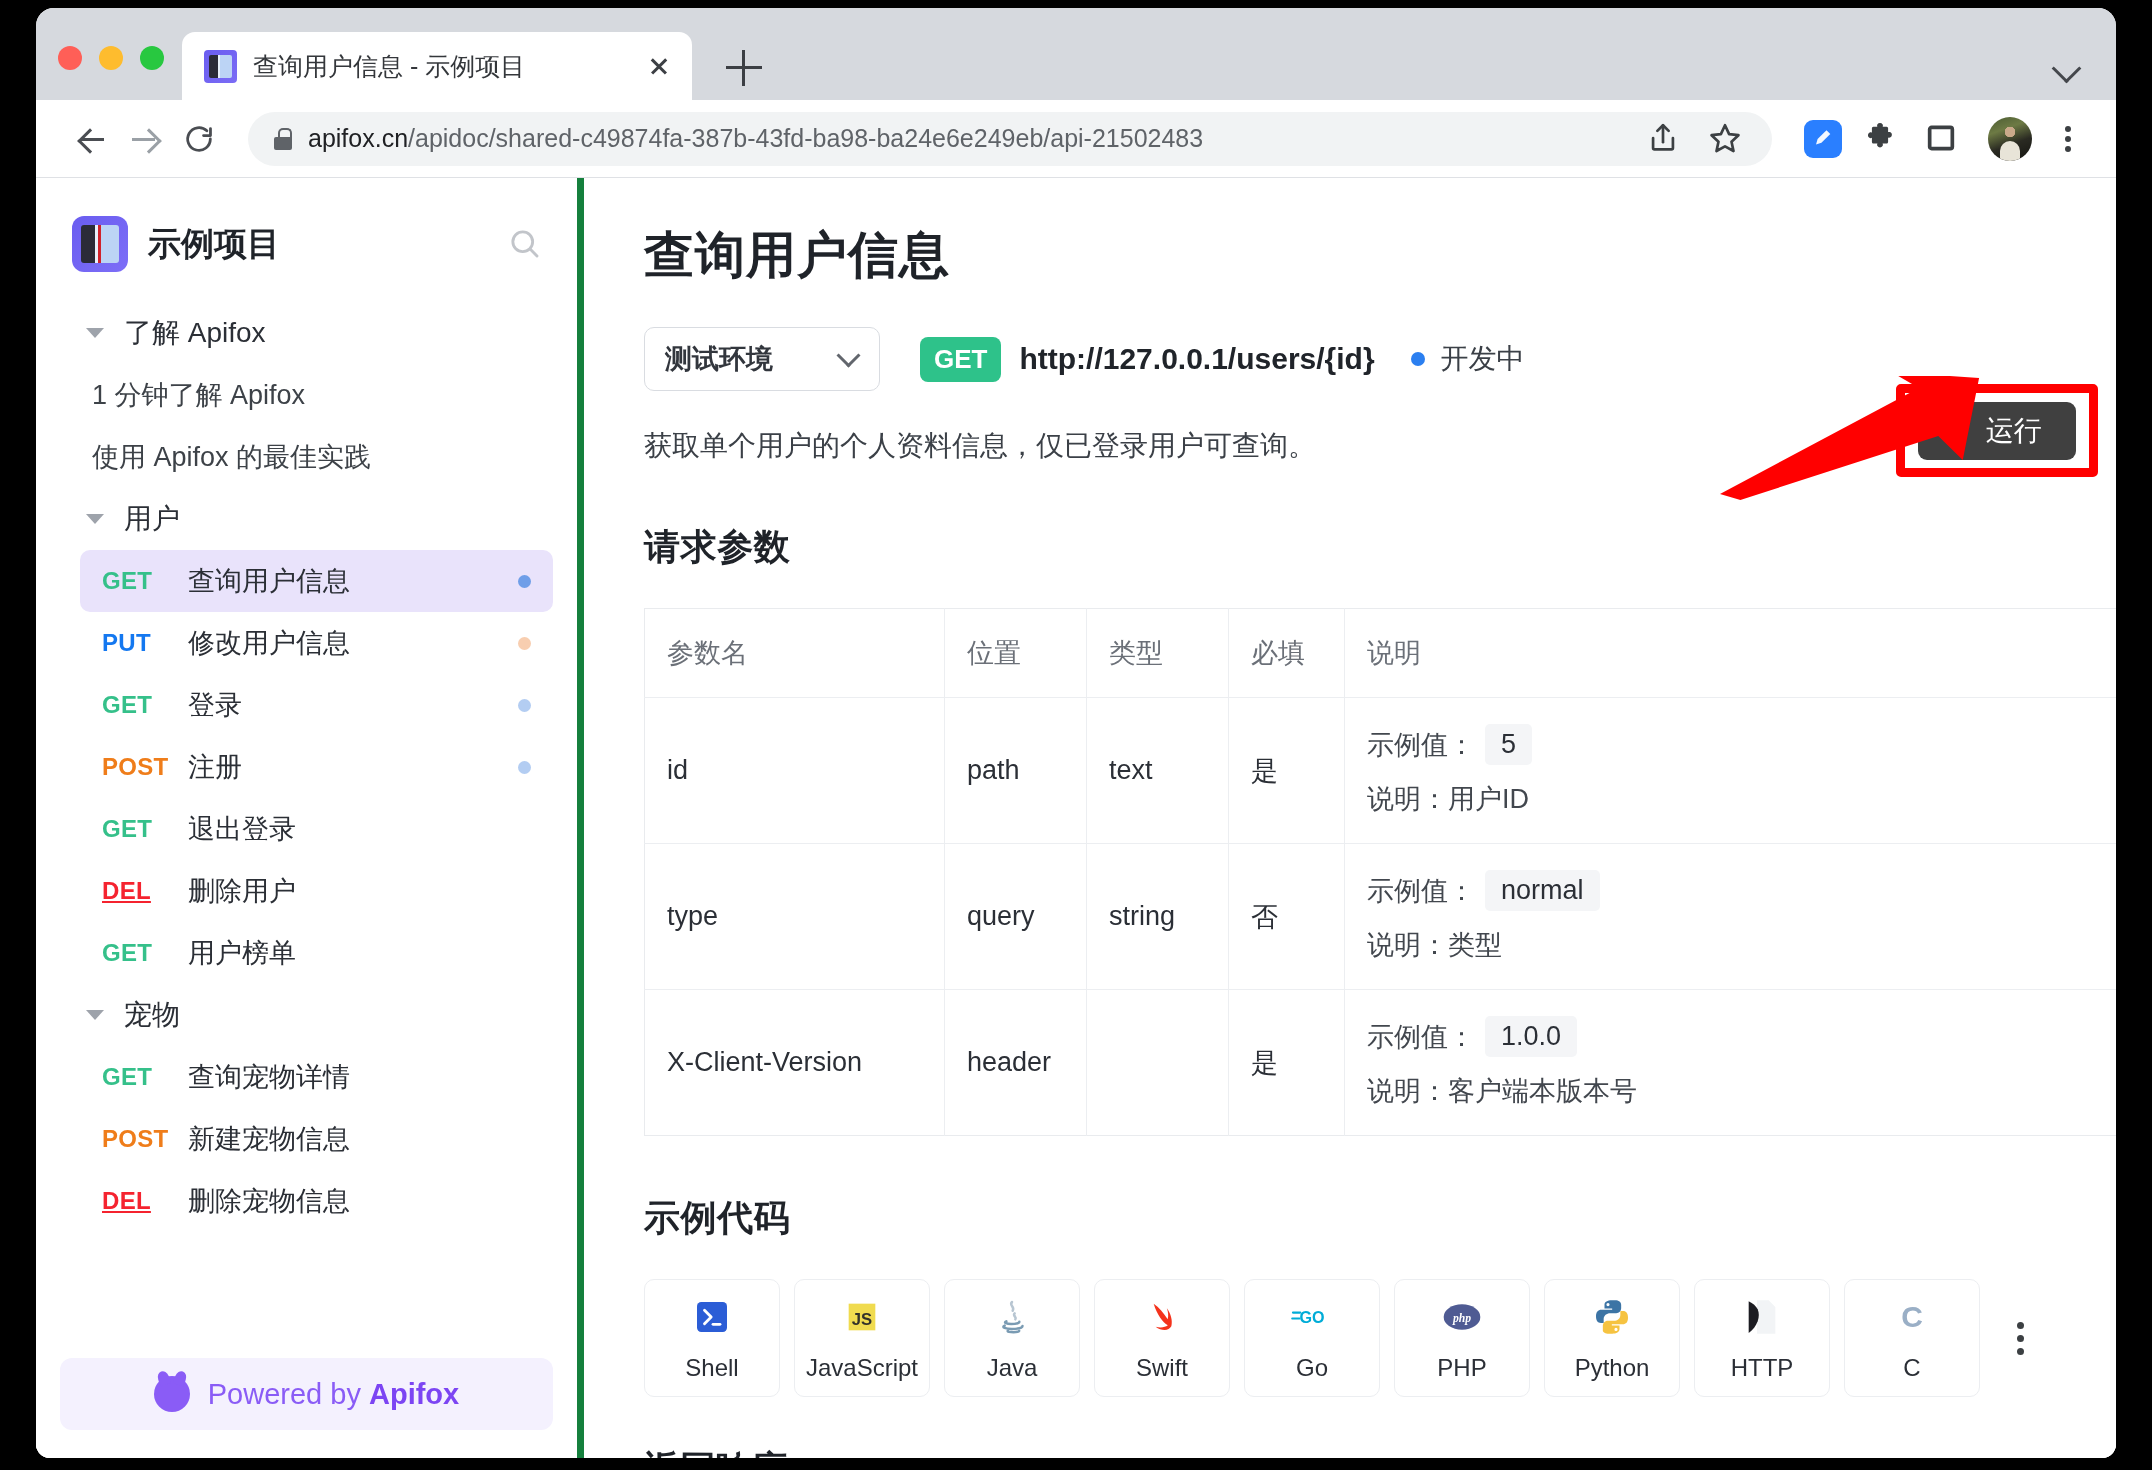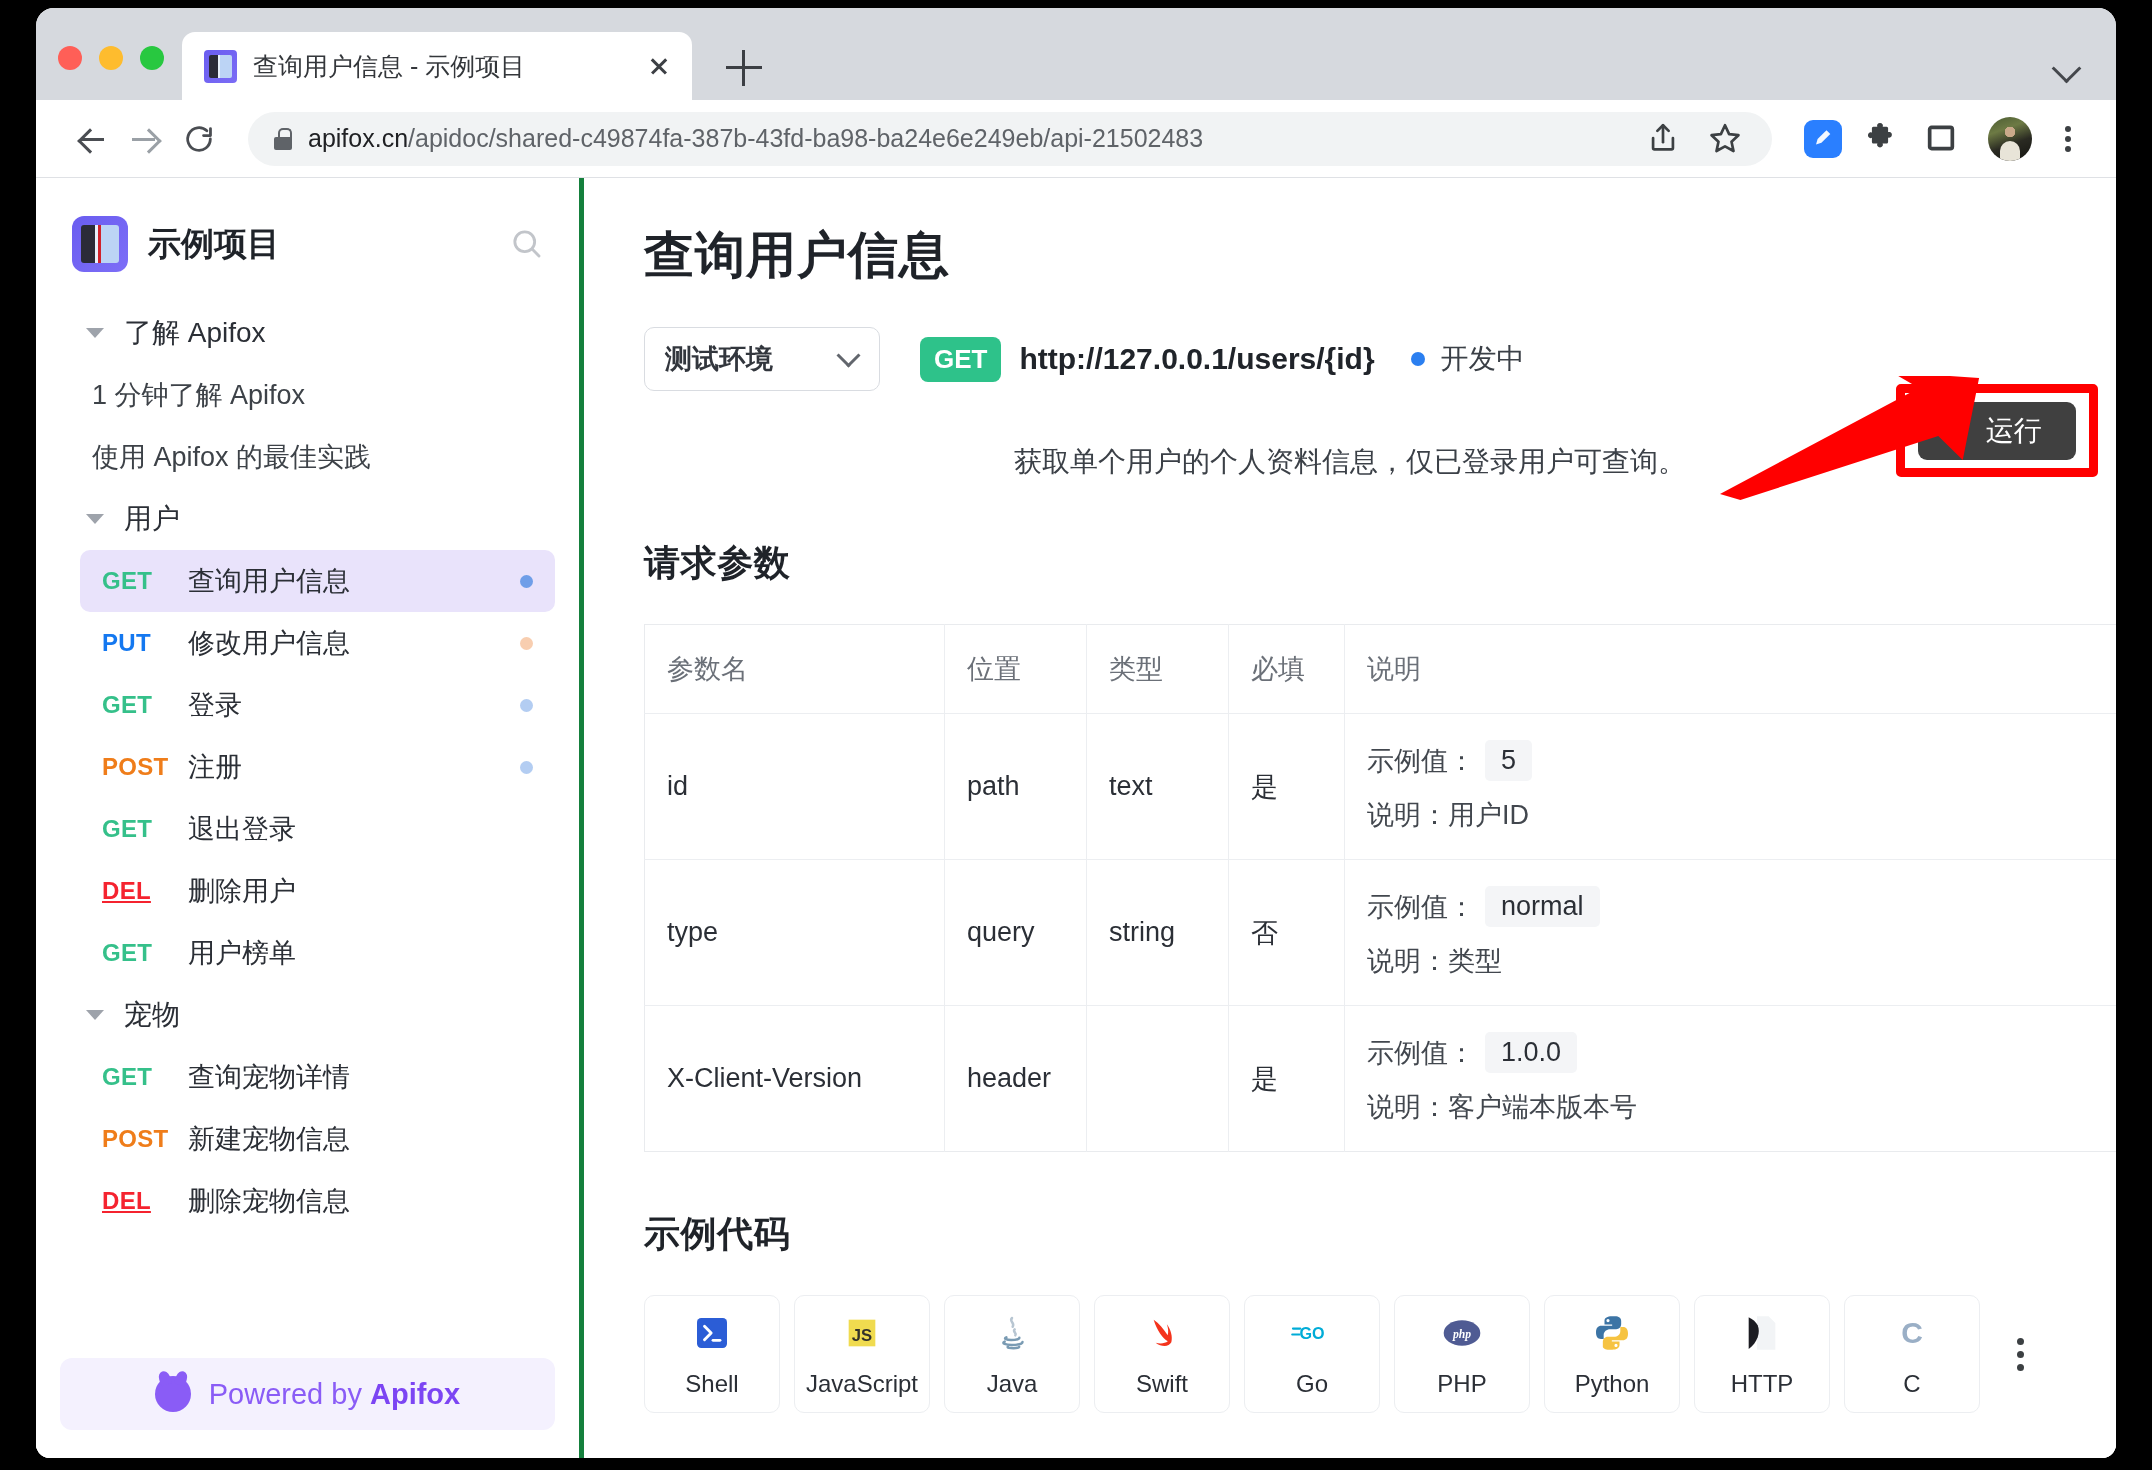--- a/index.html
+++ b/index.html
@@ -161,21 +161,21 @@
   #kebab span:nth-child(1){ top:11px; }
   #kebab span:nth-child(2){ top:21px; }
   #kebab span:nth-child(3){ top:31px; }
 
   
   #page { display: flex; height: calc(1450px - 92px - 78px); background:#fff; }
 
   
   #sidebar {
     width: 548px; flex: 0 0 548px;
-    border-right: 5px solid #15803d;
+    border-right: 7px solid #15803d;
     position: relative; background:#fff;
   }
   #proj-head { display:flex; align-items:center; padding: 38px 30px 0 36px; }
   #proj-logo {
     width: 56px; height: 56px; border-radius: 12px;
     background: linear-gradient(135deg,#6a5df0 0%,#7d6ef7 100%);
     position:relative; flex:0 0 auto;
   }
   #proj-logo::before{
     content:''; position:absolute; left:9px; top:9px; width:15px; height:38px;
@@ -279,21 +279,21 @@
   }
   #run-btn {
     width: 158px; height: 58px; background:#404040; border-radius:9px;
     display:flex; align-items:center; justify-content:center; gap:14px; cursor:pointer;
   }
   #bolt { font-size:28px; color:#fff; line-height:1; font-weight:700; }
   #run-label { font-size:28px; color:#fff; }
 
   #arrow-svg { position:absolute; left: 1678px; top: 368px; pointer-events:none; }
 
-  #desc { margin-top: 52px; font-size: 28px; color:#3b4047;text-align:center; }
+  #desc { margin-top: 36px; font-size: 28px; color:#3b4047; }
 
   .sec-title { margin-top: 58px; font-size: 36px; font-weight:700; color:#1f2329; letter-spacing:.6px;}
 
   #param-table {
     margin-top: 36px; width: 1490px;
     border:1px solid #e9ebee; border-radius:8px;
     border-collapse: collapse; table-layout: fixed;
     font-size: 27px;
   }
   #param-table th {

